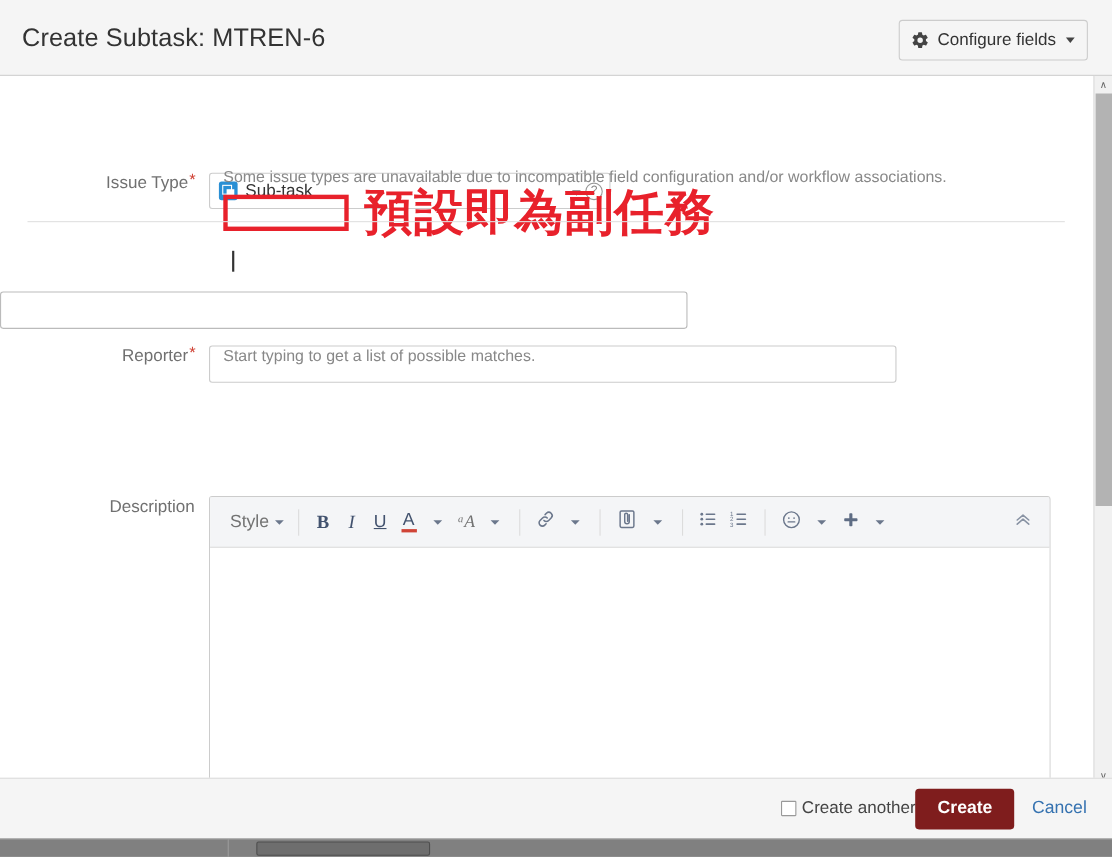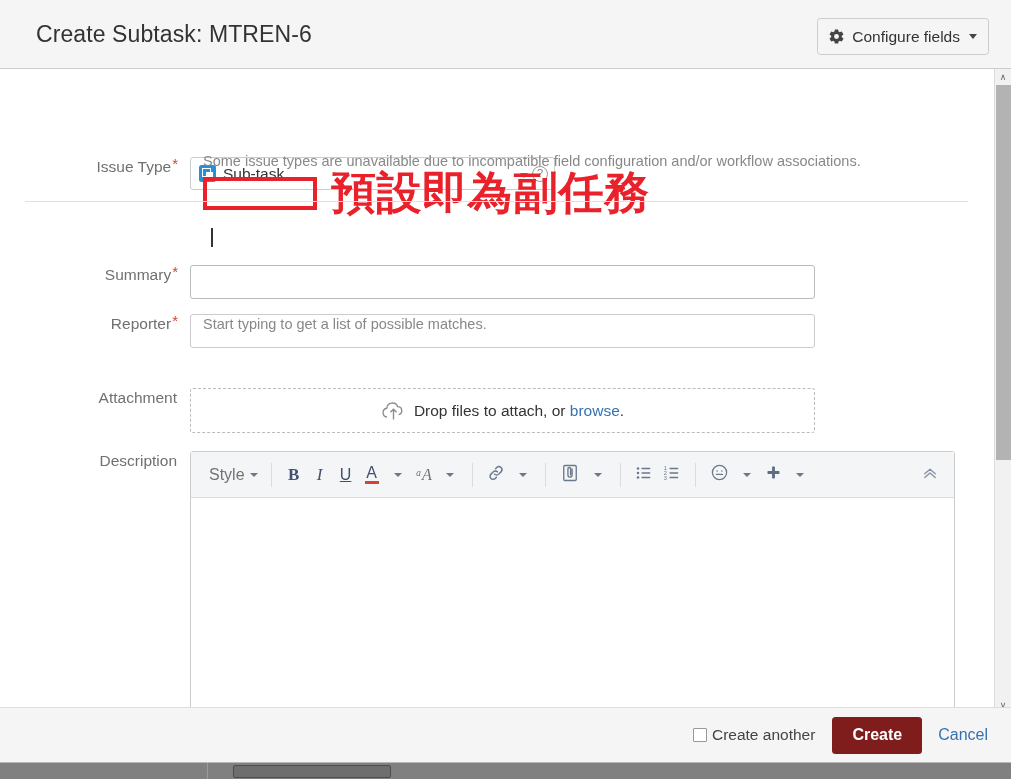--- a/index.html
+++ b/index.html
@@ -22,21 +22,21 @@
   .dialog-header {
     position: absolute;
     top: 0; left: 0;
     width: 1011px;
     height: 69px;
     background: #f5f5f5;
     border-bottom: 1px solid #cccccc;
   }
   .dialog-title {
     position: absolute;
-    left: 36px;
+    left: 20px;
     top: 21px;
     font-size: 23px;
     color: #333333;
     font-weight: normal;
     letter-spacing: 0.1px;
     white-space: nowrap;
   }
   .configure-fields-btn {
     position: absolute;
     right: 22px;
@@ -316,21 +316,20 @@
     display: flex;
     align-items: center;
     justify-content: flex-end;
     padding-right: 23px;
     gap: 0;
   }
   .create-another-wrap {
     display: flex;
     align-items: center;
     gap: 5px;
-    margin-right: 17px;
     cursor: pointer;
   }
   .cb-box {
     width: 14px; height: 14px;
     border: 1px solid #999999;
     background: #ffffff;
     border-radius: 1px;
   }
   .cb-label { font-size: 15.5px; color: #444444; }
   .btn-create {
@@ -439,49 +438,32 @@
     </div>
 
     <div class="help-text" style="top:84px;">Some issue types are unavailable due to incompatible field configuration and/or workflow associations.</div>
 
     <div class="annotation-box"></div>
     <div class="annotation-text">預設即為副任務</div>
 
     <div class="divider"></div>
 
     <div class="field-row" style="top:152px; left:0;">
-      <div class="field-label">
-        <span>Summary</span><span class="req-star">*</span>
-      </div>
       <input class="text-input focused" type="text" value="" placeholder="" style="">
     </div>
     <div class="caret-blink"></div>
 
     <div class="field-row" style="top:201px; left:0;">
       <div class="field-label">
         <span>Reporter</span><span class="req-star">*</span>
       </div>
       <input class="text-input" type="text" value="" placeholder="" style="">
     </div>
     <div class="help-text" style="top:247px;">Start typing to get a list of possible matches.</div>
 
-    <div class="field-row" style="top:275px; left:0;">
-      <div class="field-label">
-        <span>Attachment</span>
-      </div>
-      <div class="attach-zone">
-        <span>
-          <svg class="cloud-icon" viewBox="0 0 26 22" fill="none" stroke="#8c8c8c" stroke-width="1.4">
-            <path d="M6.2 17.2A4.6 4.6 0 016 8.1a5.9 5.9 0 0111.4-1.6 4.2 4.2 0 01.9 8.3"></path>
-            <path d="M13 19.8V9.4M9.8 12.4L13 9.2l3.2 3.2"></path>
-          </svg>
-        </span>
-        <span class="attach-text"><span>Drop files to attach, or</span> <span class="browse-link">browse</span><span>.</span></span>
-      </div>
-    </div>
 
     <div class="field-row" style="top:338px; left:0;">
       <div class="field-label">
         <span>Description</span>
       </div>
       <div class="editor-wrap">
 
         <div class="editor-toolbar">
 
           <div class="tb-btn style-btn">

